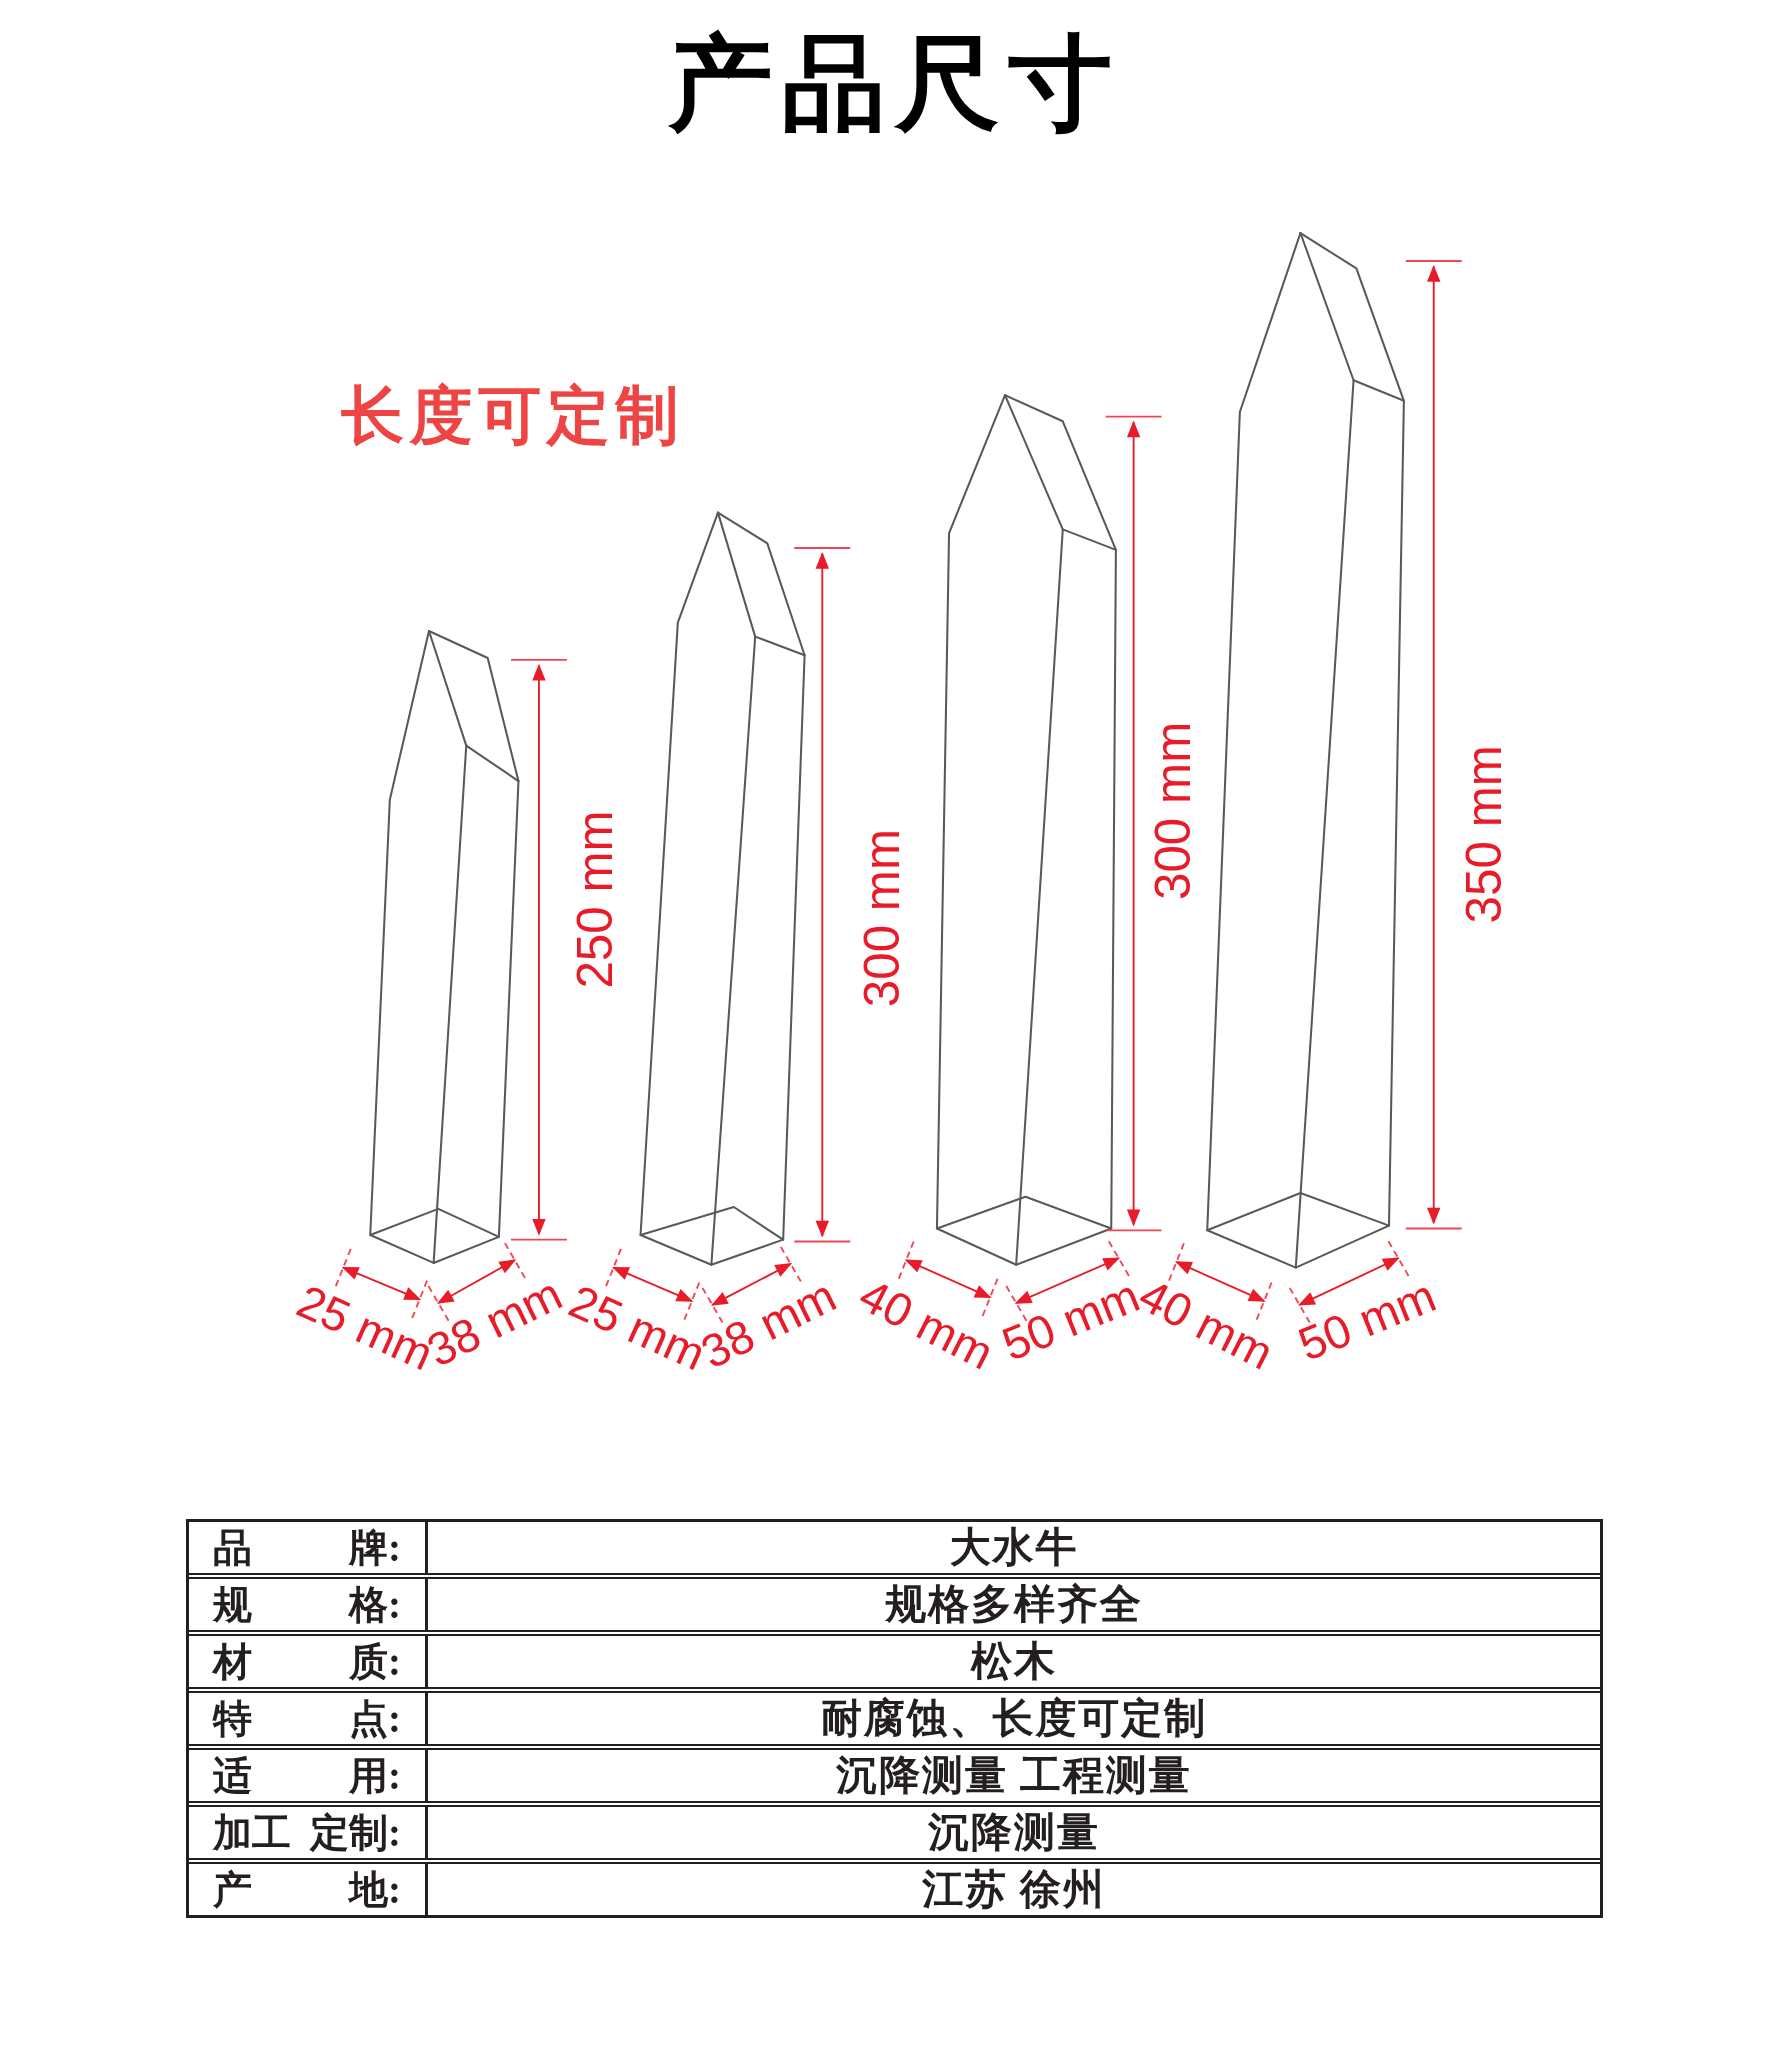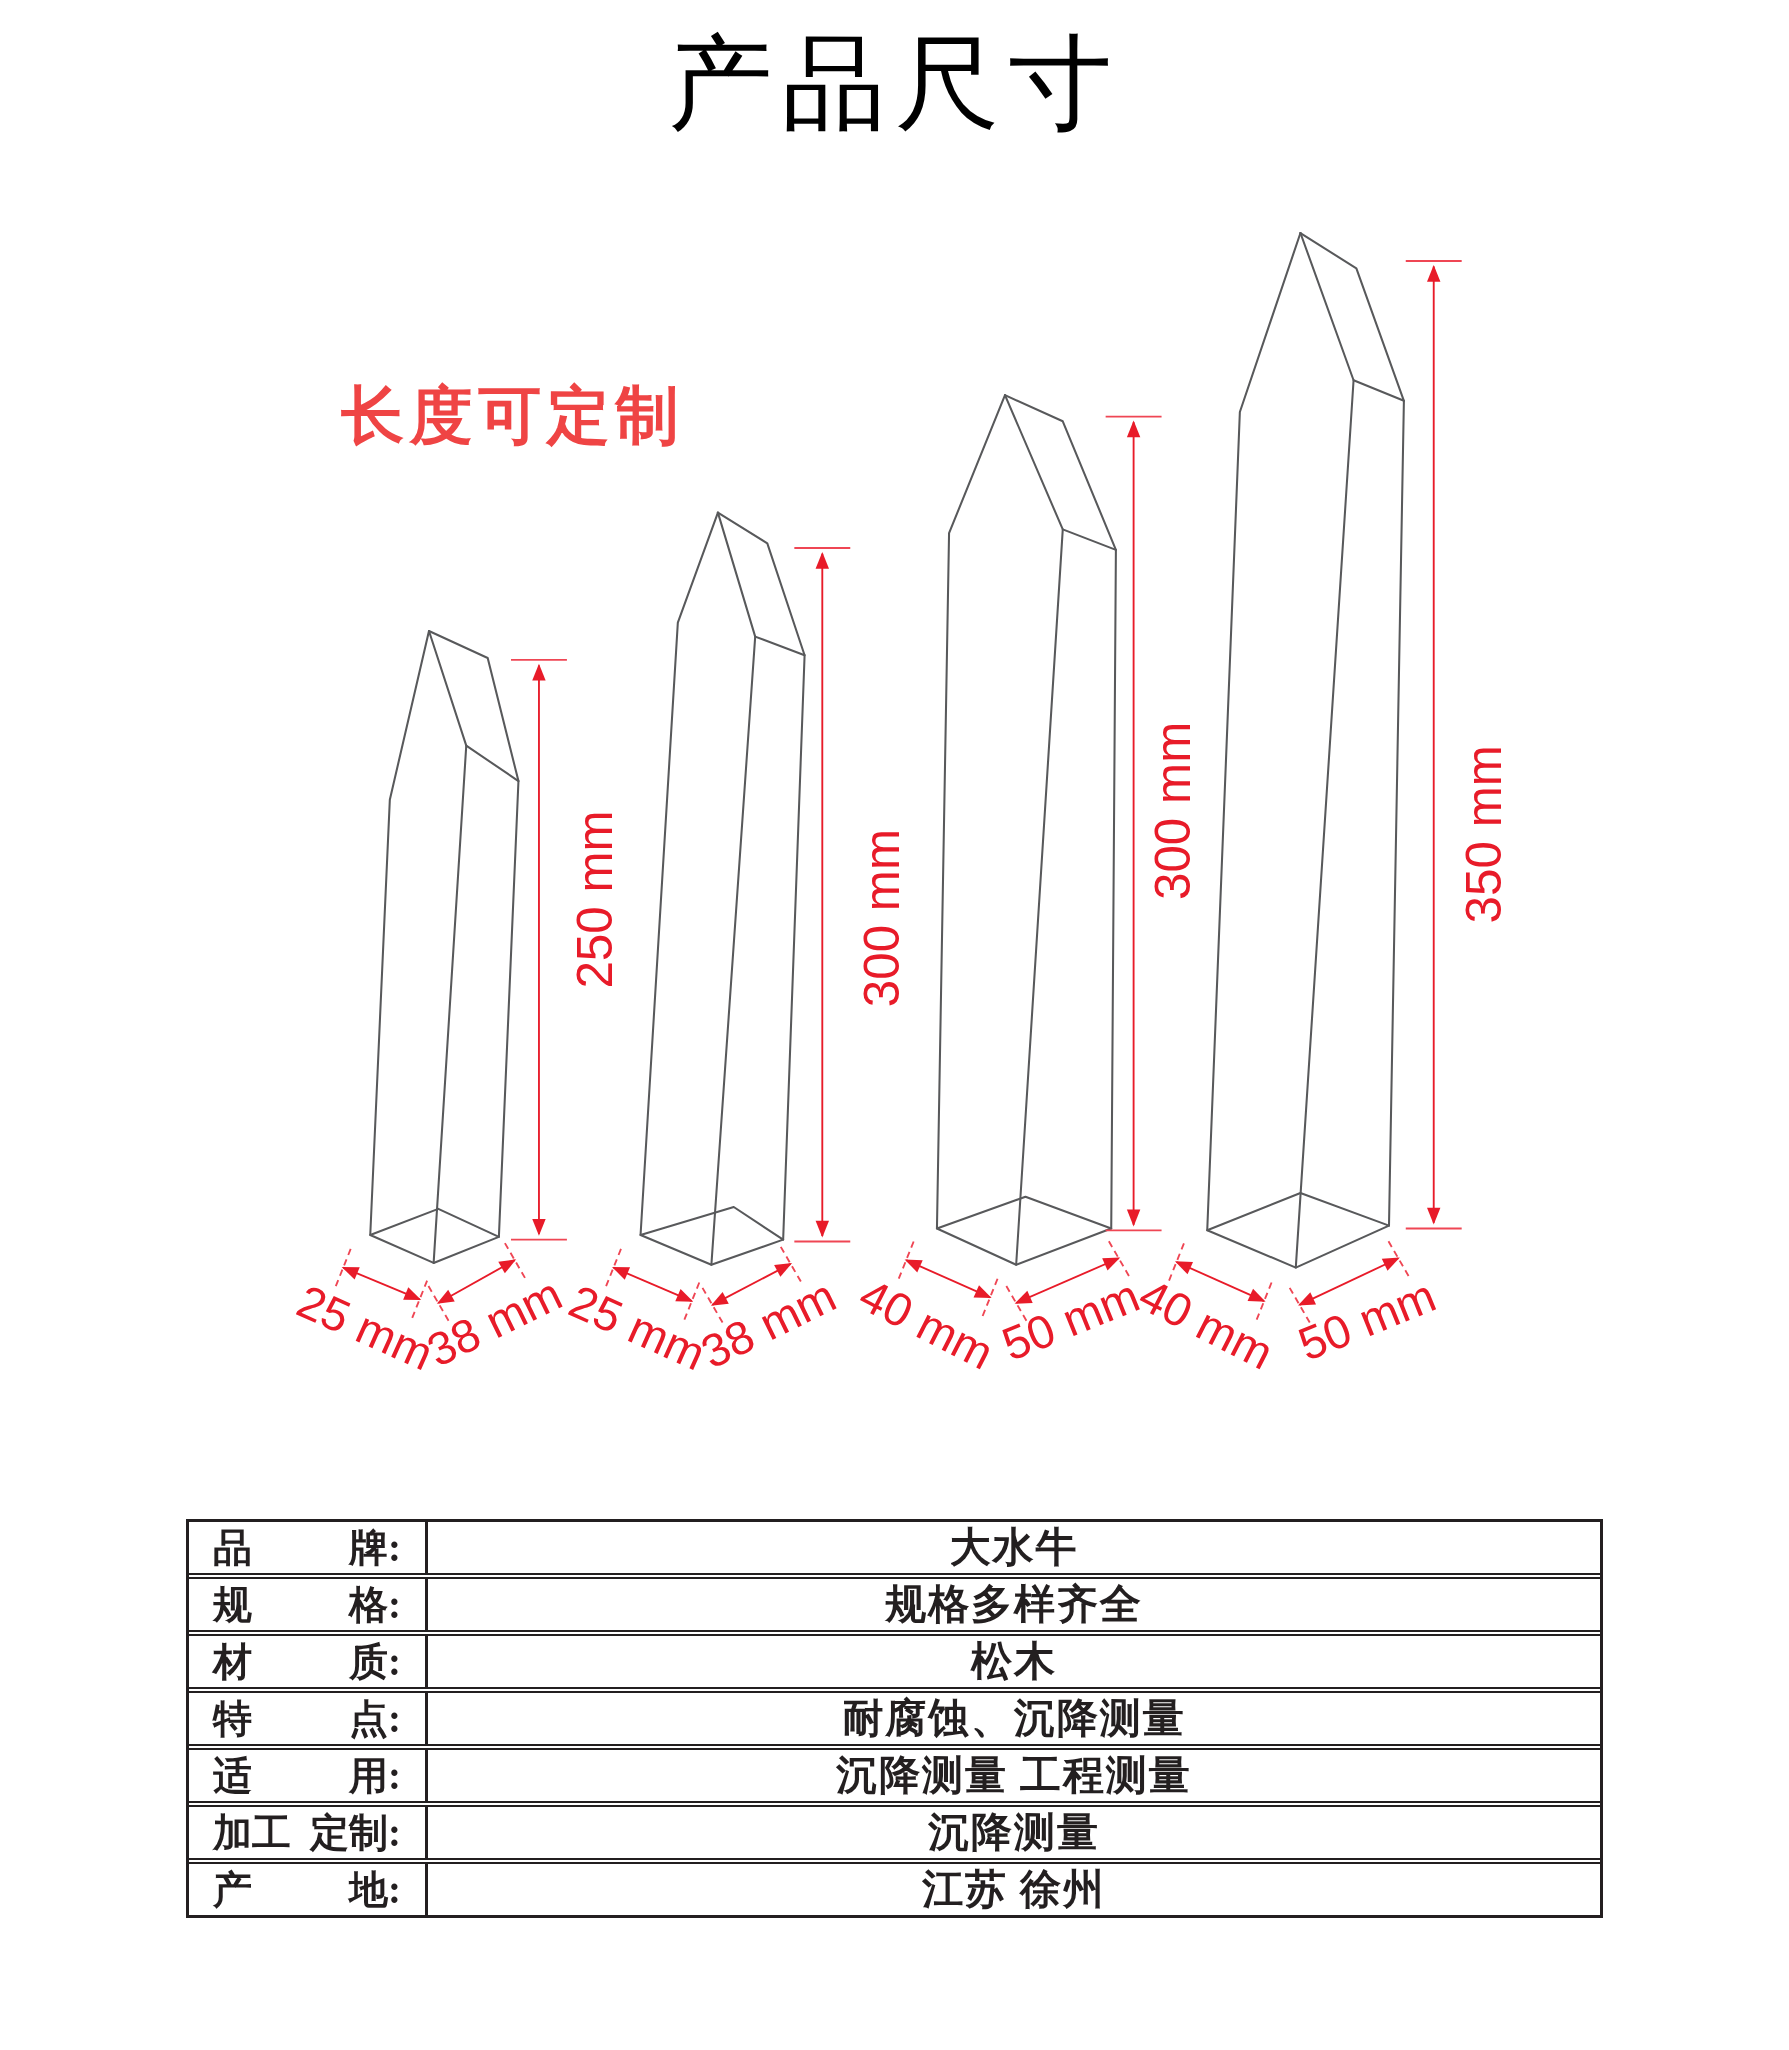--- a/index.html
+++ b/index.html
@@ -1,19 +1,19 @@
 <!DOCTYPE html>
 <html style="font-size:15px"><head>
 <meta charset="utf-8">
 <style>
   html,body{margin:0;padding:0;background:#ffffff;}
   .page{position:relative;width:1790px;height:2051px;background:#ffffff;overflow:hidden;
         font-family:"Liberation Serif",serif;}
   .title{position:absolute;top:15px;left:0;width:100%;margin:0;text-align:center;
-         font-weight:normal;font-size:104px;letter-spacing:9.3px;color:#000000;
+         font-weight:bold;font-size:104px;letter-spacing:9.3px;color:#000000;
          font-family:"Liberation Serif",serif;}
   .subtitle{position:absolute;left:341px;top:373px;font-weight:bold;font-size:63px;
             letter-spacing:5.6px;color:#ef4444;font-family:"Liberation Serif",serif;}
   svg.diagram{position:absolute;left:0;top:0;}
   .stake path{stroke:#58595b;stroke-width:2.2;fill:none;stroke-linejoin:round;stroke-linecap:round;}
   .dim line{stroke:#e81b29;stroke-width:2;}
   .dim .tick{stroke:#ef4654;stroke-width:2;}
   .dim .dtick{stroke:#ef4654;stroke-width:2;stroke-dasharray:7 5;}
   .dim text{fill:#e81b29;font-family:"Liberation Sans",sans-serif;font-size:50px;
             text-anchor:middle;dominant-baseline:middle;}
@@ -167,21 +167,21 @@
         <span>材</span>
         <span>质:</span>
       </div>
       <div class="spec-value">松木</div>
     </div>
     <div class="spec-row">
       <div class="spec-label">
         <span>特</span>
         <span>点:</span>
       </div>
-      <div class="spec-value">耐腐蚀、沉降测量</div>
+      <div class="spec-value">耐腐蚀、长度可定制</div>
     </div>
     <div class="spec-row">
       <div class="spec-label">
         <span>适</span>
         <span>用:</span>
       </div>
       <div class="spec-value">沉降测量 工程测量</div>
     </div>
     <div class="spec-row">
       <div class="spec-label">

